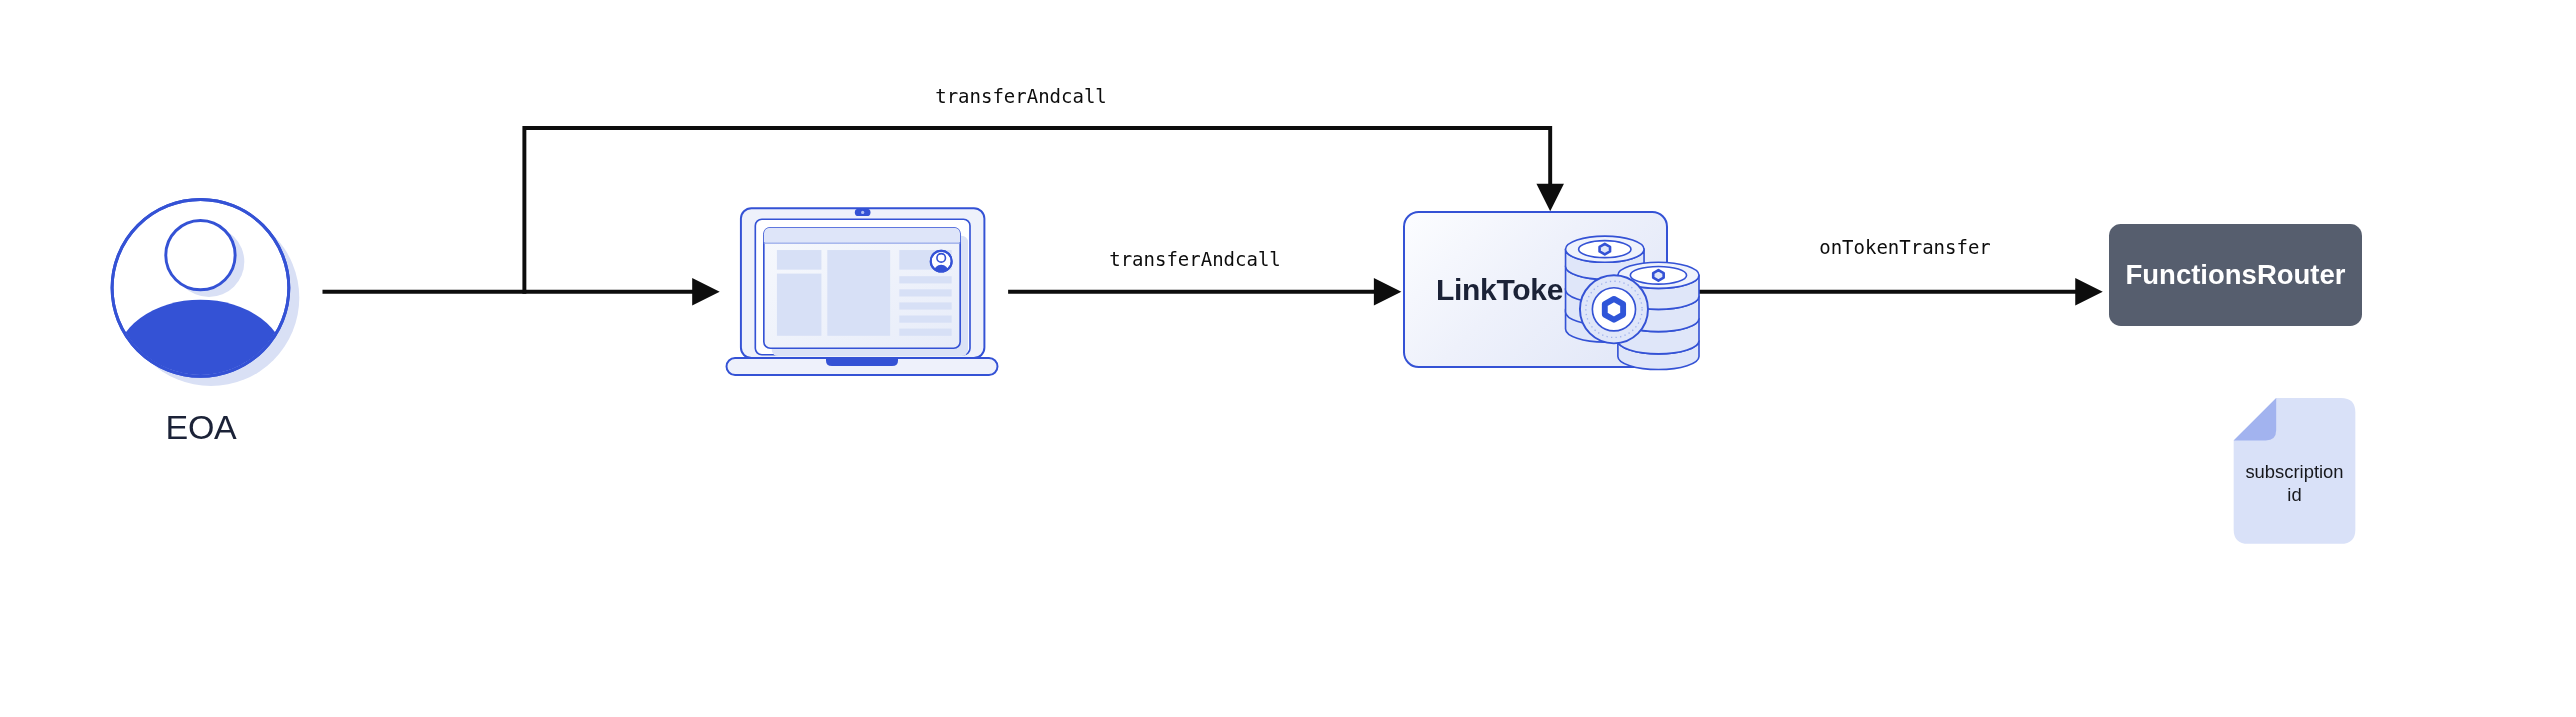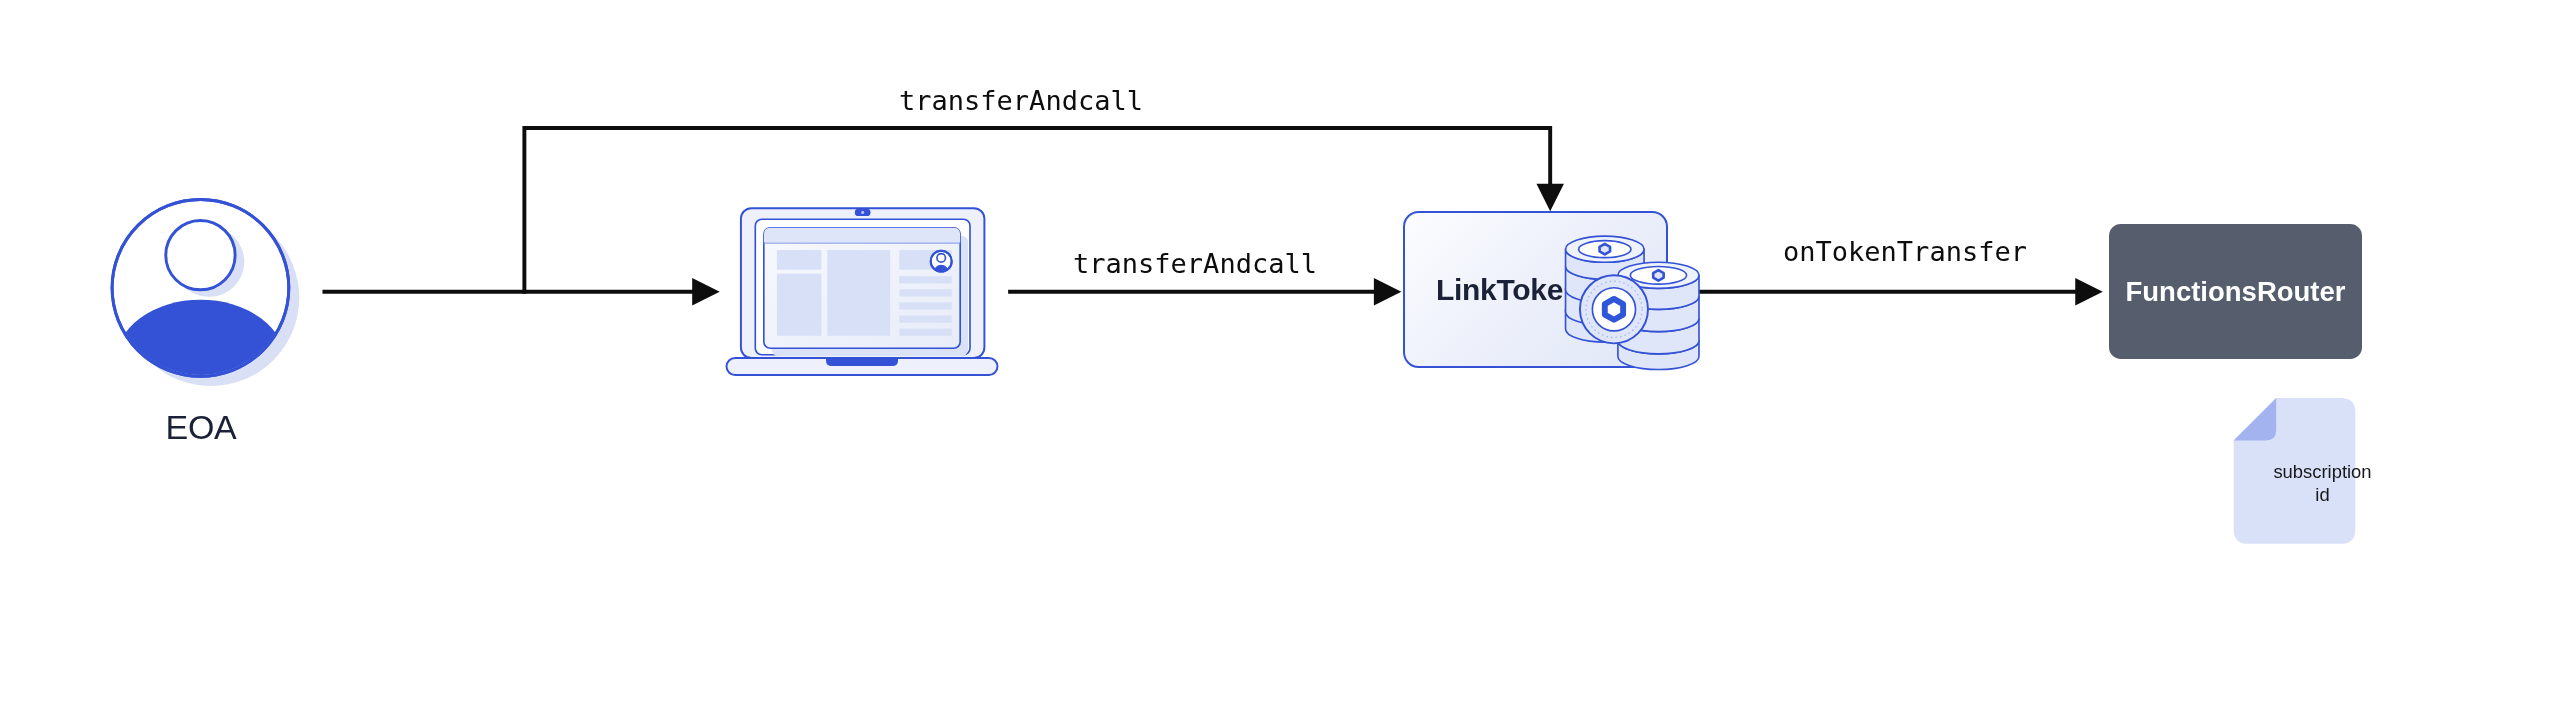--- a/index.html
+++ b/index.html
@@ -6,50 +6,50 @@
   .canvas{
     position:relative;width:2576px;height:718px;background:#fff;
     font-family:"Liberation Sans",sans-serif;overflow:hidden;
   }
   .abs{position:absolute;}
   svg{display:block;overflow:visible;}
   .connectors{left:0;top:0;pointer-events:none;}
   .edge-label{
     position:absolute;transform:translateX(-50%);
     font-family:"DejaVu Sans Mono","Liberation Mono",monospace;
-    font-size:27px;color:var(--black,#0d0d0d);white-space:nowrap;
+    font-size:19px;color:var(--black,#0d0d0d);white-space:nowrap;
   }
   .node-label{
     position:absolute;transform:translateX(-50%);
     font-weight:400;color:var(--navy,#1b2237);
     letter-spacing:-0.3px;white-space:nowrap;line-height:1;
   }
   .eoa-label{font-size:34px;}
   .app-label{font-size:31px;}
   .linktoken-box{
     left:1403px;top:211px;width:265px;height:157px;box-sizing:border-box;
     border:2.6px solid var(--accent,#3452d5);border-radius:15.7px;
     background:linear-gradient(135deg,#fcfdff 0%,#eef1fb 45%,#e0e6f7 100%);
   }
   .linktoken-label{
     position:absolute;left:31px;top:50%;transform:translateY(-50%);
     font-weight:700;font-size:30px;color:var(--navy,#1b2237);
     letter-spacing:-0.3px;white-space:nowrap;
   }
   .router-box{
-    left:2109px;top:224px;width:253px;height:135px;
+    left:2109px;top:224px;width:253px;height:102px;
     background:var(--slate,#565e6e);border-radius:11.8px;
     display:flex;align-items:center;justify-content:center;
   }
   .router-label{
     font-weight:700;font-size:27.5px;color:#ffffff;white-space:nowrap;
   }
   .doc-text{
     left:2242px;top:460px;width:105px;text-align:center;
-    font-size:18.4px;line-height:1.25;color:#17181c;margin-left:28px;
+    font-size:18.4px;line-height:1.25;color:#17181c;
   }
   .caption{
     left:2294px;top:562px;width:223px;transform:translateX(-50%);
     text-align:center;font-size:29px;line-height:1.18;color:#141519;
   }
 </style>
 </head>
 <body>
 
 <div class="canvas">

